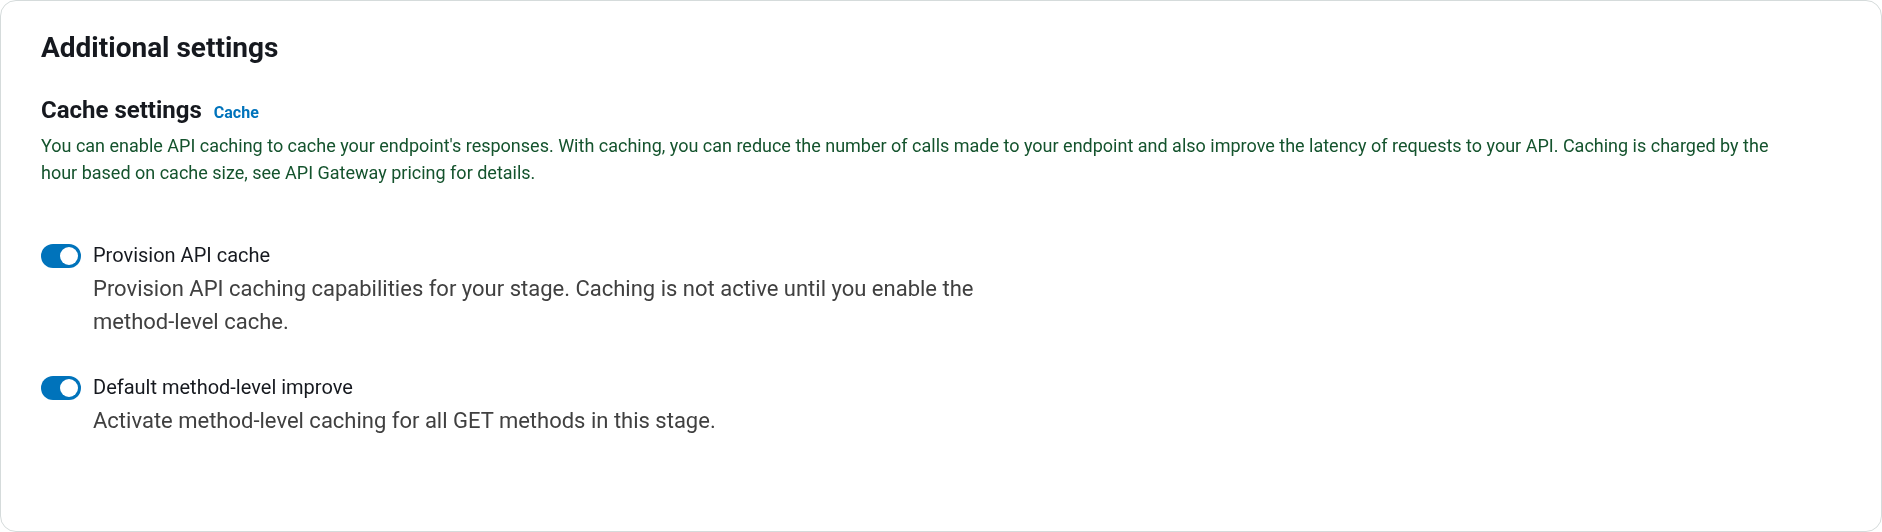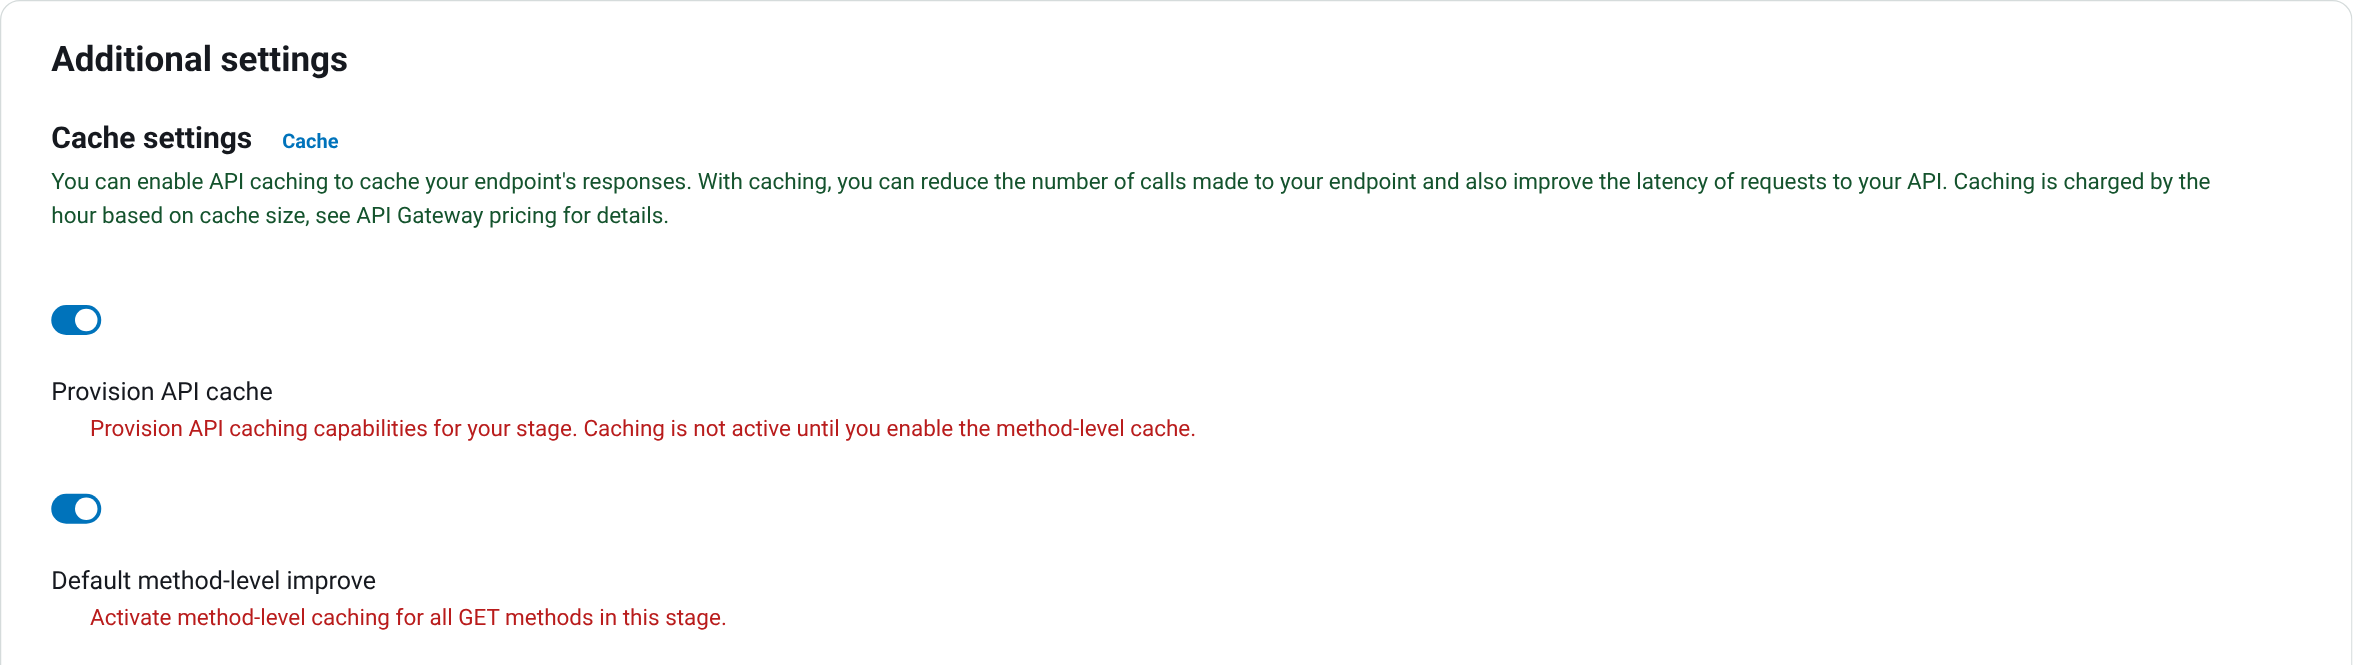--- a/index.html
+++ b/index.html
@@ -21,21 +21,21 @@
     }
     .section-title {
       font-size: 28px;
       font-weight: 700;
       color: #16191f;
       margin-bottom: 32px;
     }
     .subsection-header {
       display: flex;
       align-items: baseline;
-      gap: 24px;
+      gap: 12px;
       margin-bottom: 8px;
     }
     .subsection-title {
       font-size: 24px;
       font-weight: 700;
       color: #16191f;
     }
     .info-link {
       font-size: 16px;
       font-weight: 700;
@@ -46,23 +46,22 @@
     .subsection-description {
       font-size: 18px;
       color: #14532d;
       line-height: 1.5;
       margin-bottom: 56px;
       max-width: 1760px;
     }
     .toggle-row {
       display: flex;
       align-items: flex-start;
-      gap: 32px;
+      gap: 12px;
       margin-bottom: 36px;
-      flex-direction: column;
     }
     .toggle-switch {
       position: relative;
       width: 40px;
       height: 24px;
       background: #0073bb;
       border-radius: 12px;
       cursor: pointer;
       flex-shrink: 0;
       margin-top: 2px;
@@ -81,25 +80,24 @@
       flex-direction: column;
       gap: 4px;
     }
     .toggle-label {
       font-size: 20px;
       font-weight: 400;
       color: #16191f;
       line-height: 1.3;
     }
     .toggle-description {
-      font-size: 18px;
-      color: #b91c1c;
+      font-size: 22px;
+      color: #404040;
       line-height: 1.5;
       max-width: 920px;
-      margin-left: 31px;
     }
   </style>
 </head>
 <body>
 
 <div class="panel">
   <h1 class="section-title">Additional settings</h1>
 
   <div class="subsection-header">
     <h2 class="subsection-title">Cache settings</h2>

